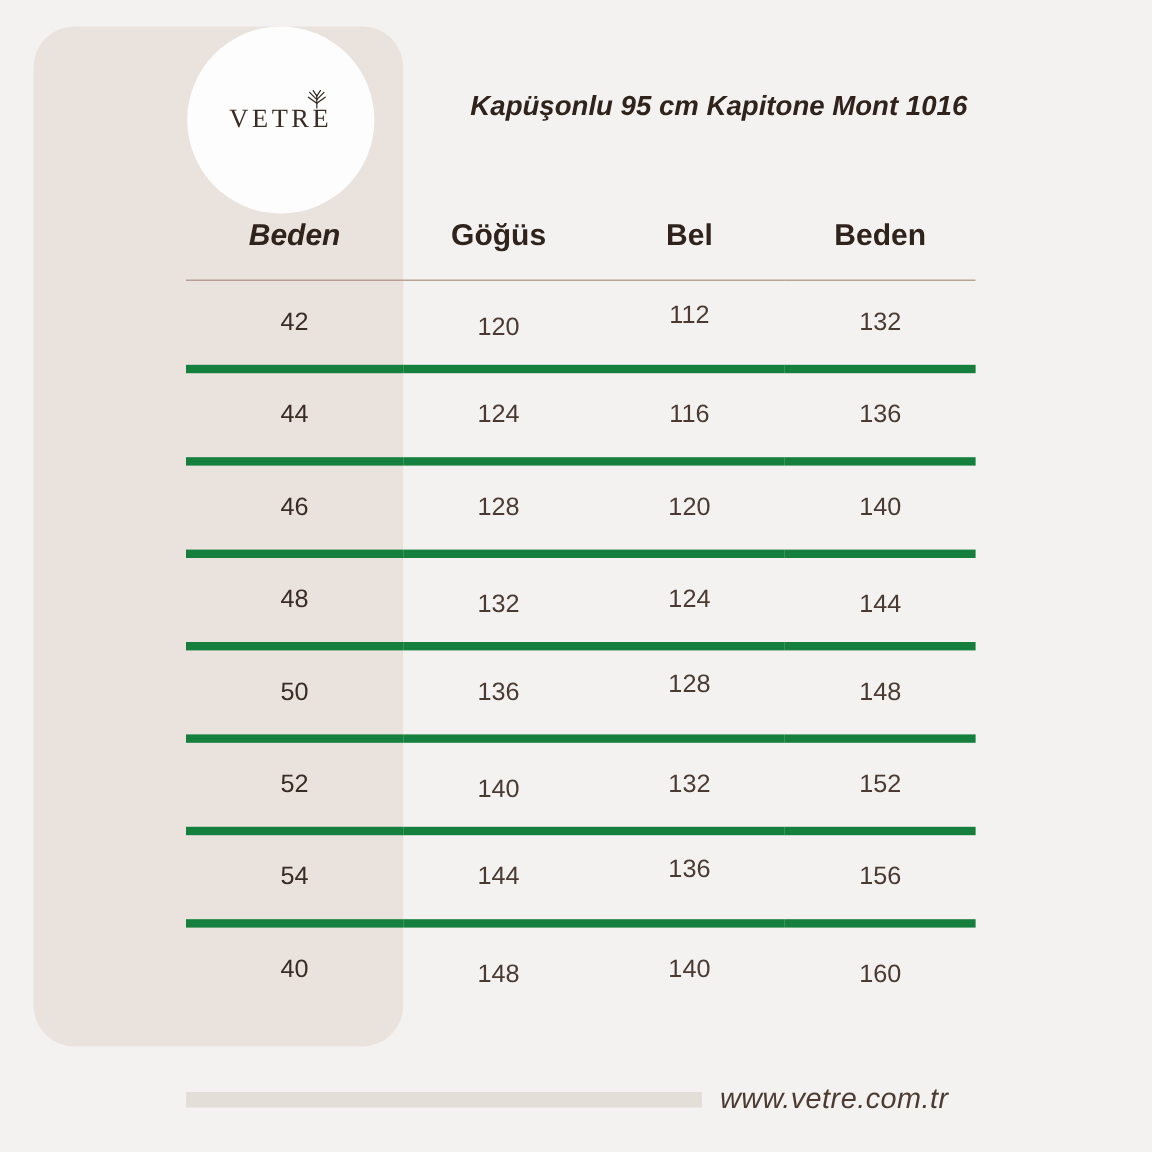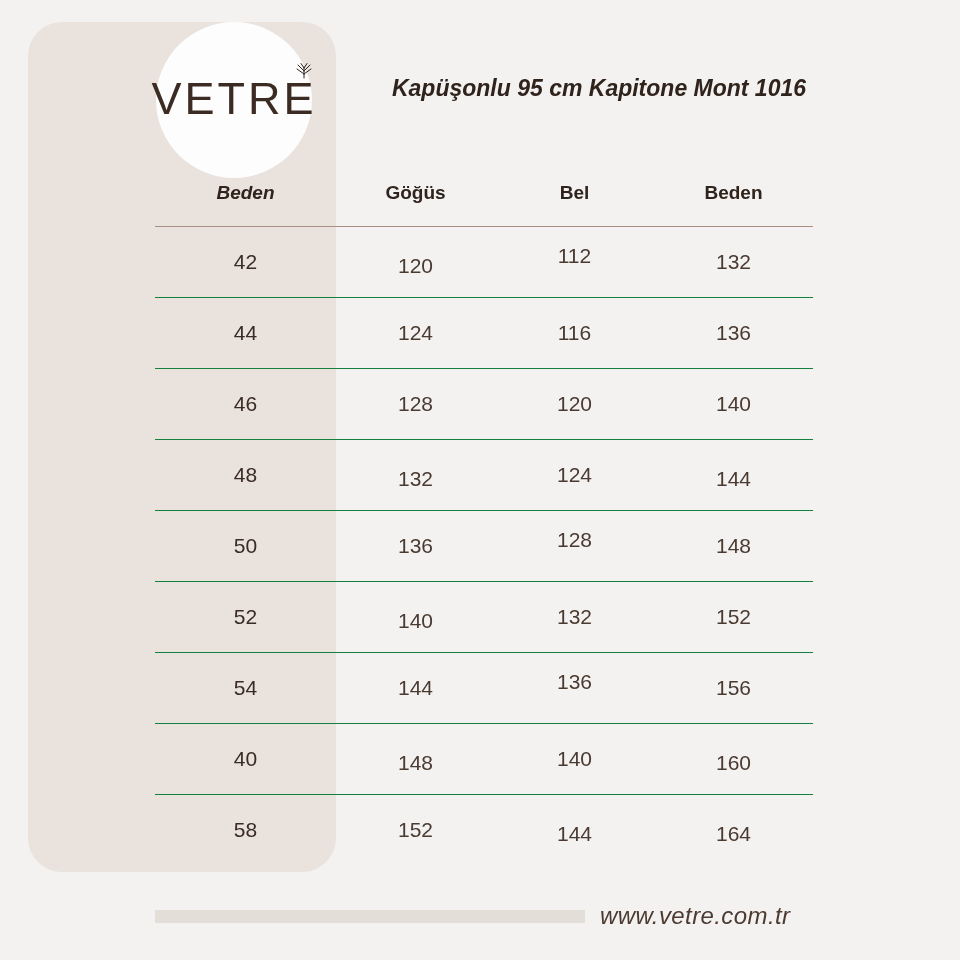--- a/index.html
+++ b/index.html
@@ -34,22 +34,22 @@
     width: 156px;
     height: 156px;
     background: #fdfdfd;
     border-radius: 50%;
     display: flex;
     flex-direction: column;
     align-items: center;
     justify-content: center;
   }
   .logo-wordmark {
-    font-family: Liberation Sans, sans-serif;
-    font-size: 45px;
+    font-family: Liberation Serif, serif;
+    font-size: 22px;
     letter-spacing: 3px;
     color: #3b2b23;
     line-height: 1;
     position: relative;
   }
   .logo-sprig {
     position: absolute;
     right: 2px;
     top: -13px;
     width: 22px;
@@ -83,21 +83,21 @@
     left: 155px;
     top: 182px;
     width: 658px;
   }
   table {
     width: 100%;
     border-collapse: collapse;
     table-layout: fixed;
   }
   th {
-    font-size: 19px;
+    font-size: 25px;
     font-weight: bold;
     color: #2f231c;
     padding: 0 0 22px 0;
     text-align: center;
   }
   th.beden {
     font-style: italic;
     width: 181px;
   }
   th.c1 { width: 159px; }
@@ -105,21 +105,21 @@
   th.c3 { width: 159px; }
 
   thead tr { border-bottom: 1.5px solid #a98f83; }
 
   td {
     font-size: 21px;
     color: #4a3a31;
     text-align: center;
     height: 68px;
     vertical-align: middle;
-    border-bottom: 1px solid #15803d;
+    border-bottom: 7px solid #15803d;
   }
   tbody tr:last-child td { border-bottom: none; }
   td.beden { color: #3a2c24; }
 
   
   .n-up   { position: relative; top: -6px; }
   .n-down { position: relative; top: 4px; }
 
   
   .footer-bar {
@@ -217,24 +217,18 @@
         <td><span>144</span></td>
         <td><span class="n-up">136</span></td>
         <td><span>156</span></td>
       </tr>
       <tr>
         <td class="beden">40</td>
         <td><span class="n-down">148</span></td>
         <td><span>140</span></td>
         <td><span class="n-down">160</span></td>
       </tr>
-      <tr>
-        <td class="beden">58</td>
-        <td><span>152</span></td>
-        <td><span class="n-down">144</span></td>
-        <td><span class="n-down">164</span></td>
-      </tr>
     </tbody>
   </table>
 </div>
 
 <div class="footer-bar"></div>
 <div class="footer-url">www.vetre.com.tr</div>
 
 </body></html>

